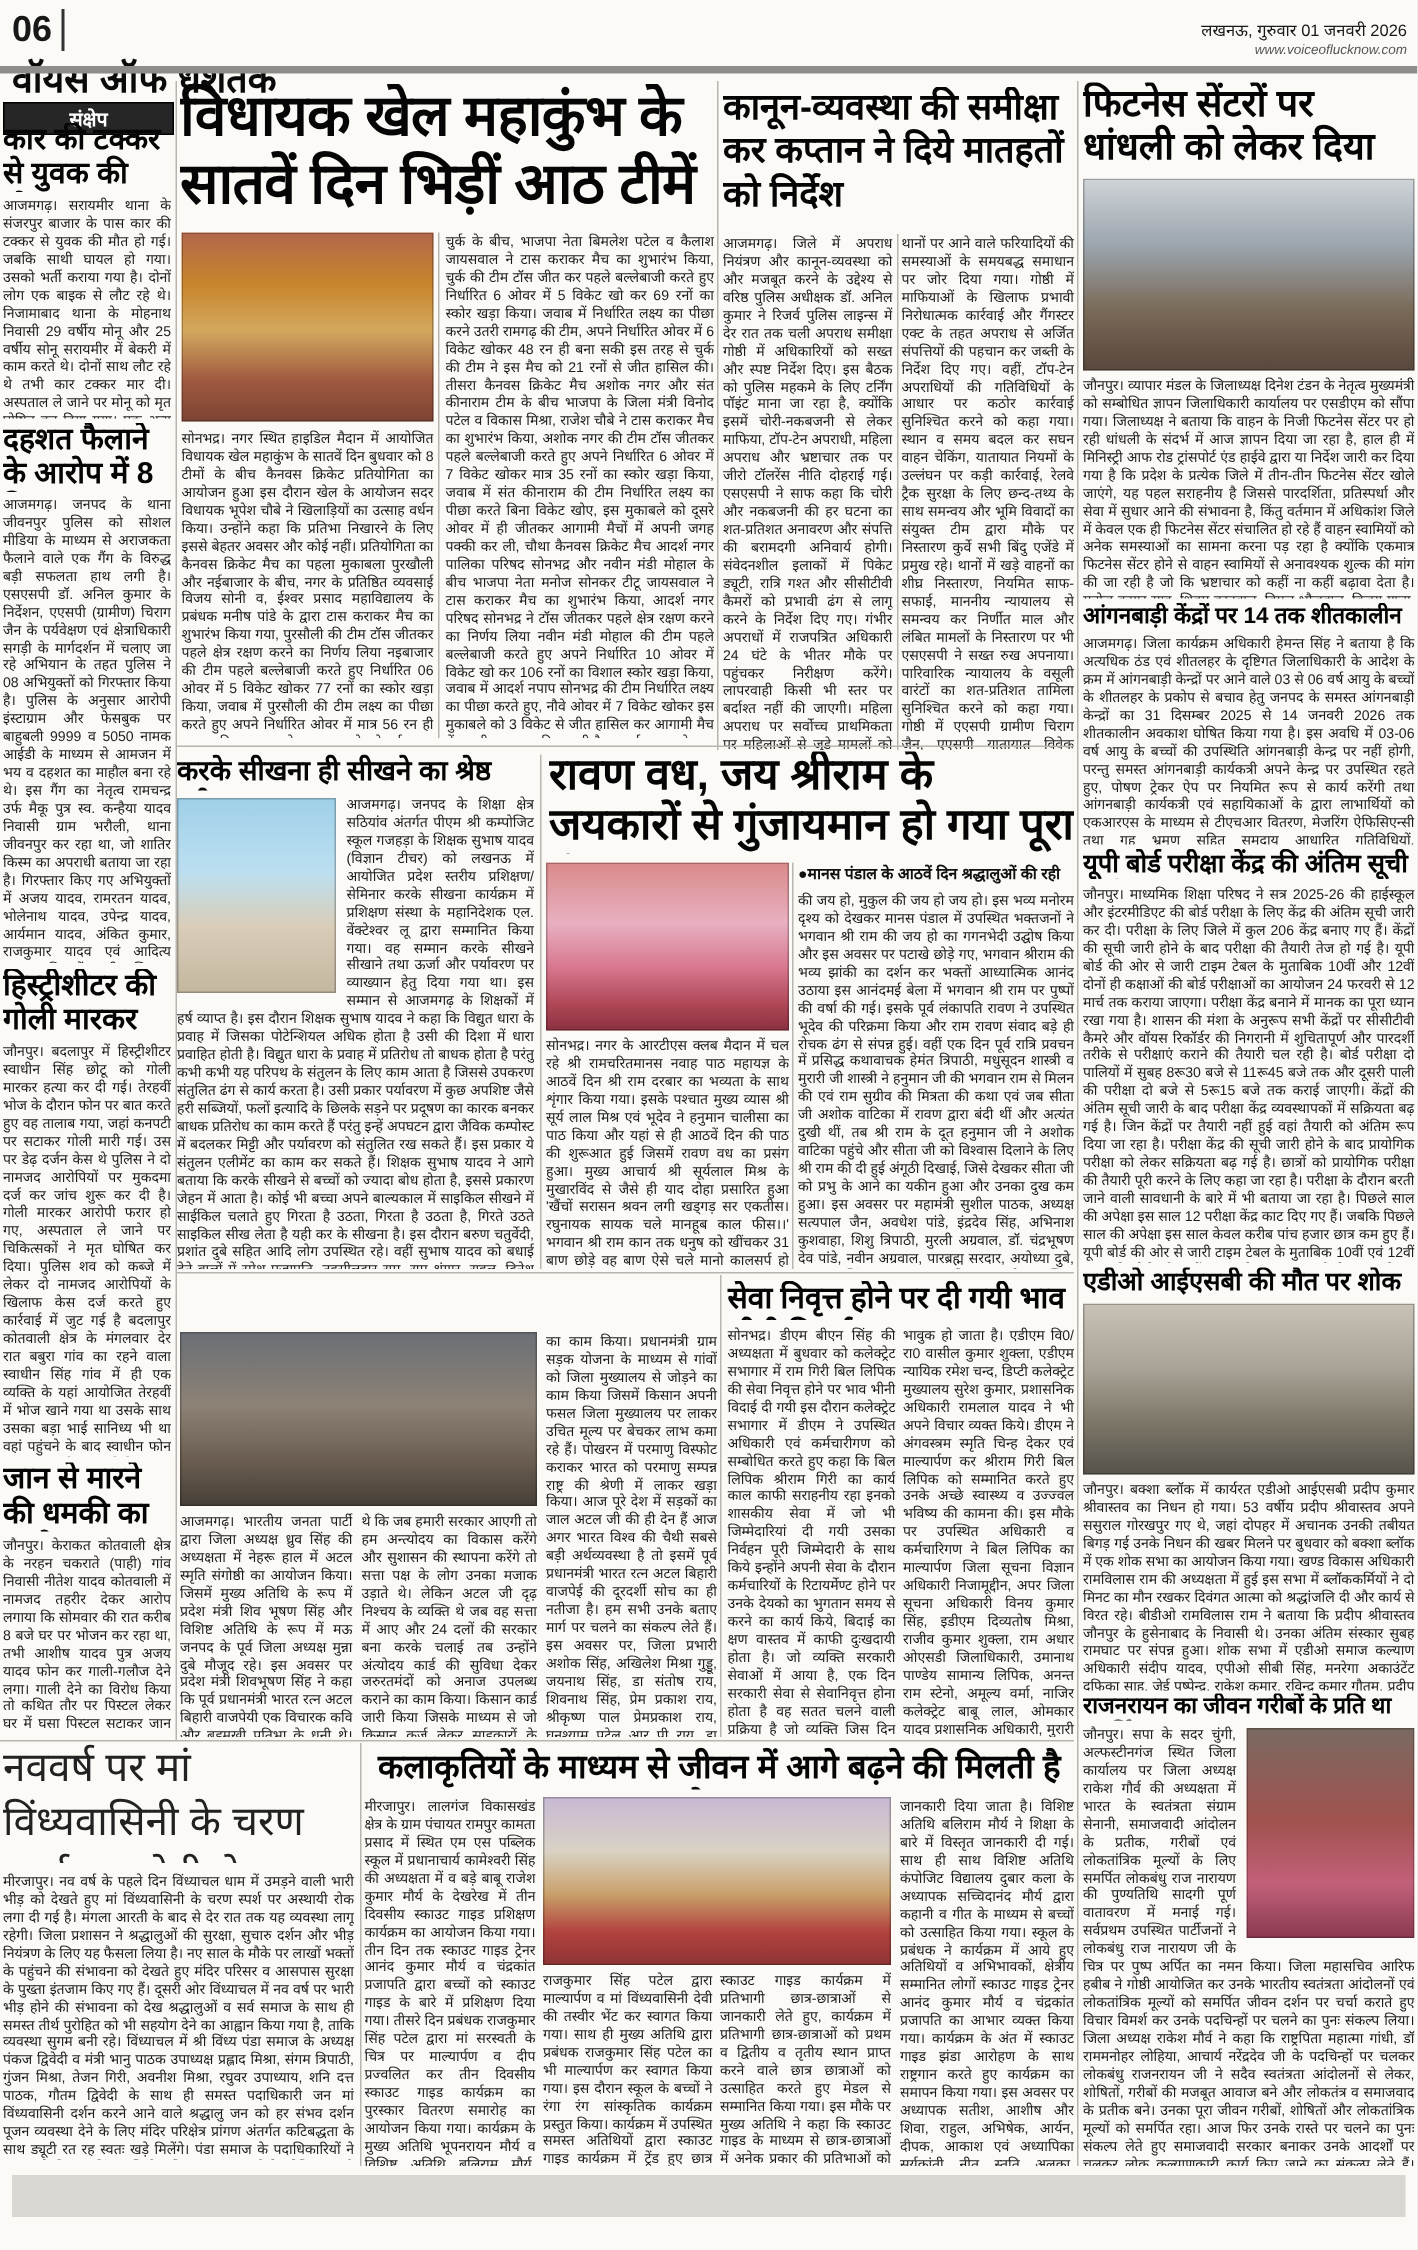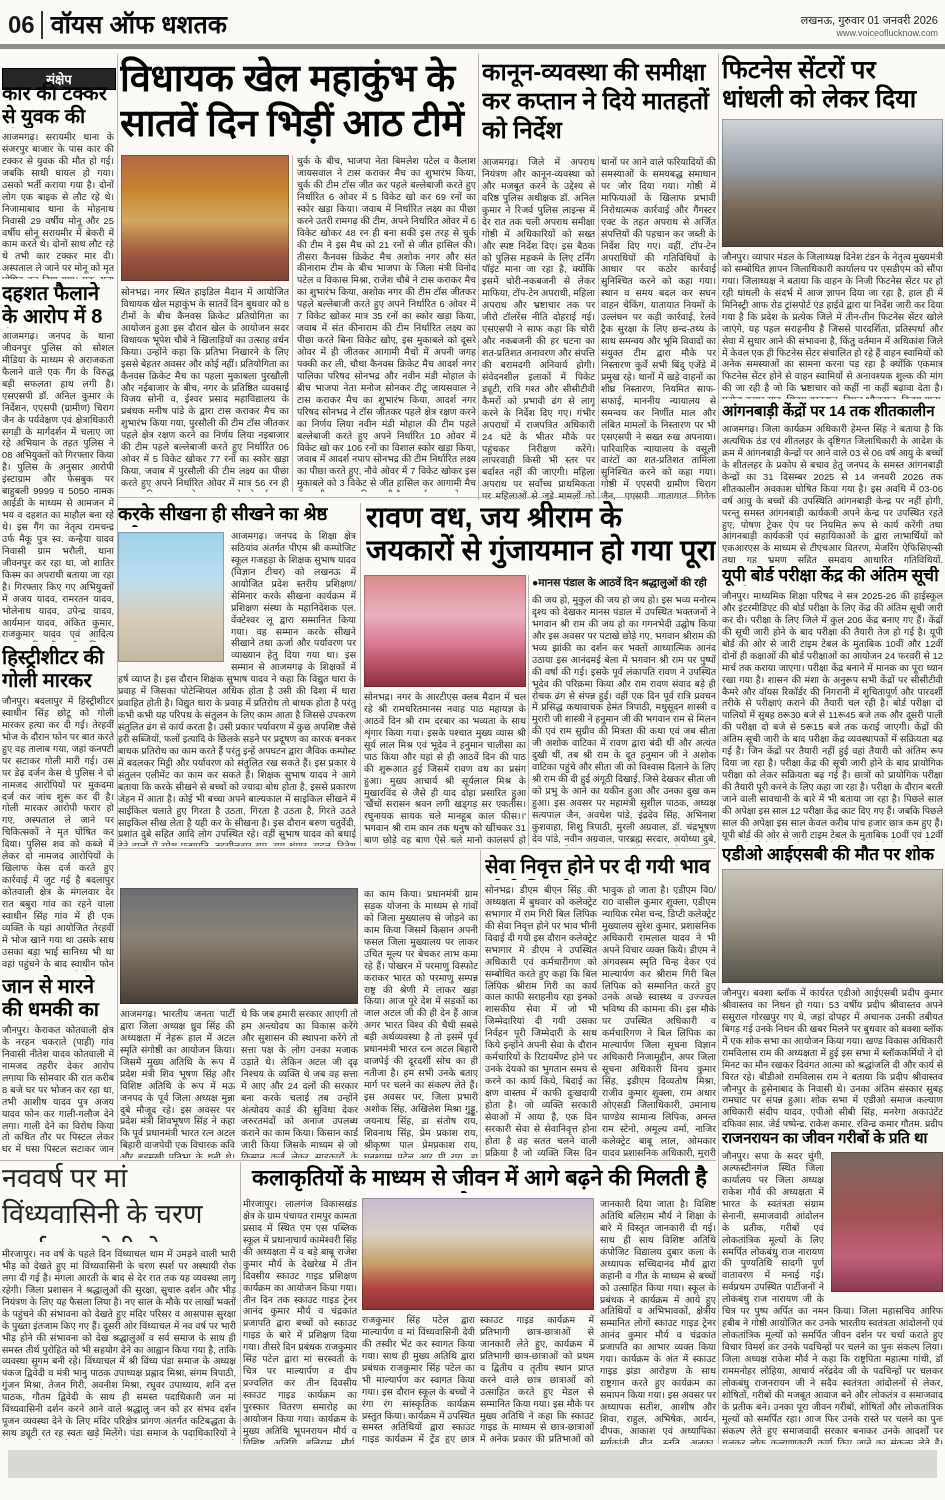--- a/index.html
+++ b/index.html
@@ -33,26 +33,26 @@
   .subcap{font-size:10.5px;font-weight:bold;color:#111;}
   .float-photo-l{float:left;width:106px;height:130px;margin:2px 7px 3px 0;}
   .float-photo-r{float:right;width:112px;height:140px;margin:2px 0 4px 7px;}
   .graybar{background:#d9d7d2;}
 </style>
 </head>
 <body>
 
 <div class="page">
 
-  <div class="abs" style="left:8px;top:6px;display:flex;align-items:baseline;">
+  <div class="abs" style="left:8px;top:6px;display:flex;align-items:baseline;flex-direction:column;">
     <span class="masthead-num">06</span>
     <span class="masthead-name">वॉयस ऑफ धशतक</span>
   </div>
   <div class="abs dateline" style="left:770px;top:12px;width:168px;">लखनऊ, गुरुवार 01 जनवरी 2026</div>
-  <div class="abs website" style="left:770px;top:28px;width:168px;">www.voiceoflucknow.com</div>
+  <div class="abs website" style="left:770px;top:28px;width:168px;font-style:italic;">www.voiceoflucknow.com</div>
   <div class="abs" style="left:0;top:44px;width:945px;height:5px;background:#8f8d89;"></div>
 
   <div class="abs sankshep" style="left:2px;top:52px;width:112px;height:20px;margin-top:16px;">संक्षेप</div>
 
   <div class="abs hl hl-brief" style="left:2px;top:82px;width:112px;height:46px;">कार की टक्कर से युवक की मौत</div>
   <div class="abs body" style="left:2px;top:131px;width:112px;height:148px;">आजमगढ़। सरायमीर थाना के संजरपुर बाजार के पास कार की टक्कर से युवक की मौत हो गई। जबकि साथी घायल हो गया। उसको भर्ती कराया गया है। दोनों लोग एक बाइक से लौट रहे थे। निजामाबाद थाना के मोहनाथ निवासी 29 वर्षीय मोनू और 25 वर्षीय सोनू सरायमीर में बेकरी में काम करते थे। दोनों साथ लौट रहे थे तभी कार टक्कर मार दी। अस्पताल ले जाने पर मोनू को मृत घोषित कर दिया गया। एक अन्य हादसे में इसी क्षेत्र में अनियंत्रित होनकार पेड़ से टकरा गई।</div>
 
   <div class="abs hl hl-brief" style="left:2px;top:282px;width:112px;height:46px;">दहशत फैलाने के आरोप में 8 गिरफ्तार</div>
   <div class="abs body" style="left:2px;top:330px;width:112px;height:312px;">आजमगढ़। जनपद के थाना जीवनपुर पुलिस को सोशल मीडिया के माध्यम से अराजकता फैलाने वाले एक गैंग के विरुद्ध बड़ी सफलता हाथ लगी है। एसएसपी डॉ. अनिल कुमार के निर्देशन, एएसपी (ग्रामीण) चिराग जैन के पर्यवेक्षण एवं क्षेत्राधिकारी सगड़ी के मार्गदर्शन में चलाए जा रहे अभियान के तहत पुलिस ने 08 अभियुक्तों को गिरफ्तार किया है। पुलिस के अनुसार आरोपी इंस्टाग्राम और फेसबुक पर बाहुबली 9999 व 5050 नामक आईडी के माध्यम से आमजन में भय व दहशत का माहौल बना रहे थे। इस गैंग का नेतृत्व रामचन्द्र उर्फ मैकू पुत्र स्व. कन्हैया यादव निवासी ग्राम भरौली, थाना जीवनपुर कर रहा था, जो शातिर किस्म का अपराधी बताया जा रहा है। गिरफ्तार किए गए अभियुक्तों में अजय यादव, रामरतन यादव, भोलेनाथ यादव, उपेन्द्र यादव, आर्यमान यादव, अंकित कुमार, राजकुमार यादव एवं आदित्य यादव शामिल हैं। सभी अभियुक्त थाना जीवनपुर क्षेत्र के विभिन्न गांवों के निवासी हैं। गिरफ्तारी करने वाली टीम में प्रभारी निरीक्षक राजकुमार सिंह सहित थाना जीवनपुर के कई उपनिरीक्षक व कांस्टेबल शामिल रहे।</div>
 

